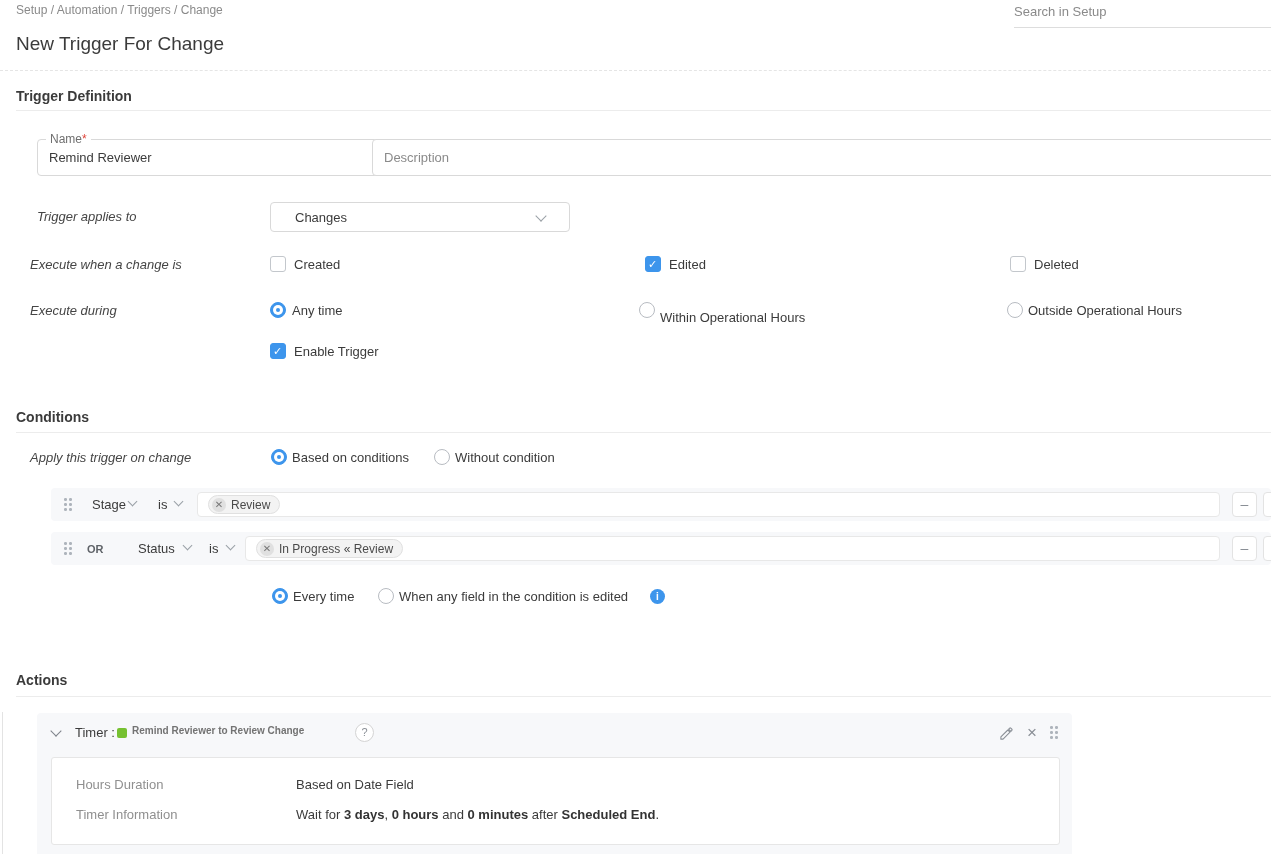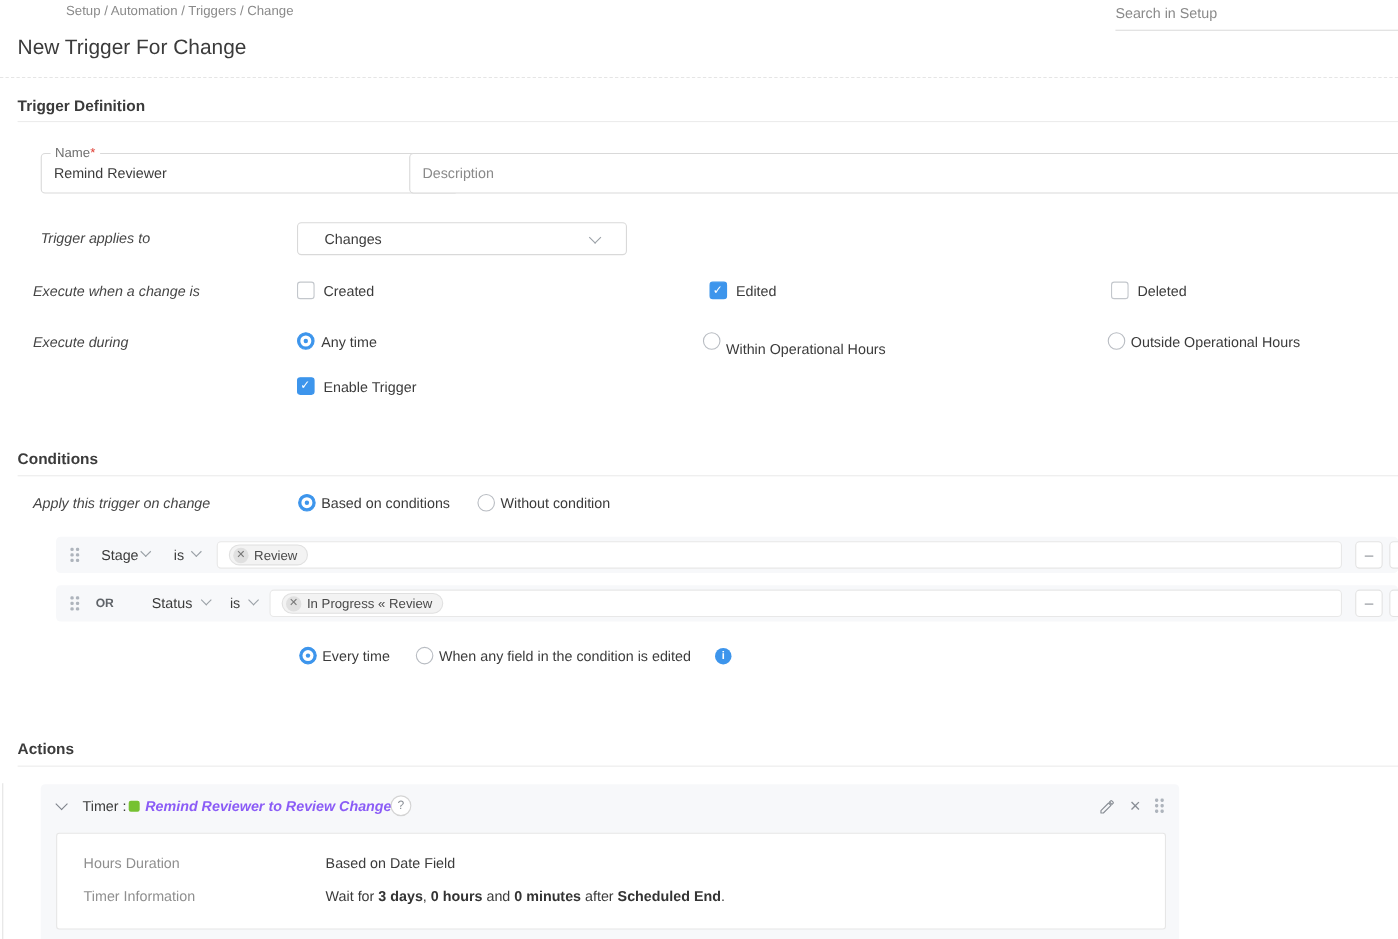--- a/index.html
+++ b/index.html
@@ -9,21 +9,21 @@
     color:#3b3b3b; font-size:13px;
   }
   #page {
     position:relative; width:1271px; height:854px;
     background:#fff; overflow:hidden;
   }
   .abs { position:absolute; }
   .nowrap { white-space:nowrap; }
 
   
-  .breadcrumb { font-size:12px; color:#8a8a8a;margin-left:44px; }
+  .breadcrumb { font-size:12px; color:#8a8a8a; }
   .search-wrap { height:28px; border-bottom:1px solid #ddd; }
   .search-wrap input {
     width:100%; border:none; outline:none; font-size:13px; color:#555;
     font-family:inherit; background:transparent; padding:4px 0;
   }
   .search-wrap input::placeholder { color:#8a8a8a; }
   .page-title { font-size:19px; font-weight:500; color:#3b3b3b; }
   .divider { border-top:1px solid #ececec; height:0; }
   .divider.dashed { border-top:1px dashed #e5e5e5; }
   .section-title { font-size:14px; font-weight:700; color:#3b3b3b; }
@@ -123,21 +123,21 @@
   .action-card {
     position:absolute; background:#f7f8fa; border-radius:4px;
   }
   .chev-down {
     display:inline-block; width:8px; height:8px;
     border-right:1.6px solid #7d828a; border-bottom:1.6px solid #7d828a;
     transform:rotate(45deg);
   }
   .timer-type { font-size:13px; color:#3b3b3b; }
   .green-sq { width:10px; height:10px; background:#76c131; border-radius:2px; }
-  .timer-title { font-size:13px; font-weight:700; color:#8b5cf6;font-style:italic; }
+  .timer-title { font-size:10px; font-weight:700; color:#737373; }
   .help-badge {
     width:19px; height:19px; border-radius:50%; border:1px solid #d4d4d4;
     background:#fff; color:#8a8f96; font-size:11px; text-align:center;
     line-height:17px; cursor:pointer;
   }
   .icon-x { color:#8a8f96; font-size:17px; line-height:15px; cursor:pointer; }
   .inner-box {
     position:absolute; background:#fff; border:1px solid #e6e6e6; border-radius:3px;
   }
   .kv-label { font-size:13px; color:#8f8f8f; }

